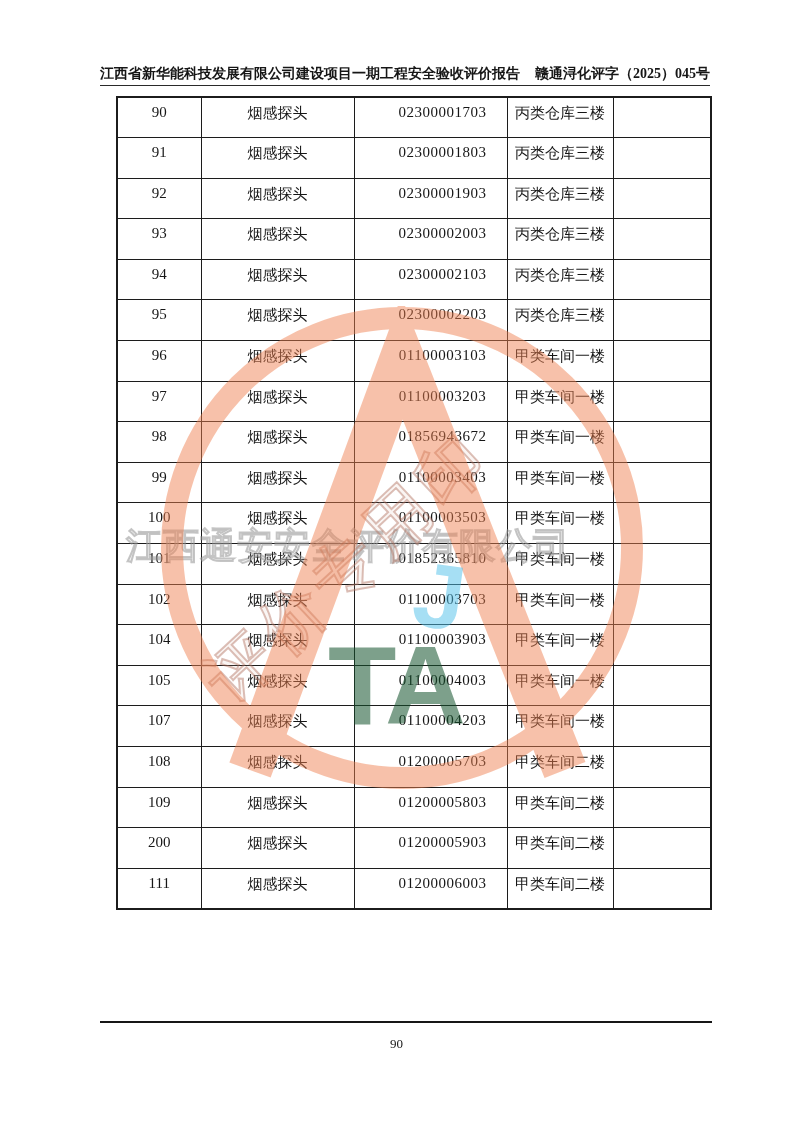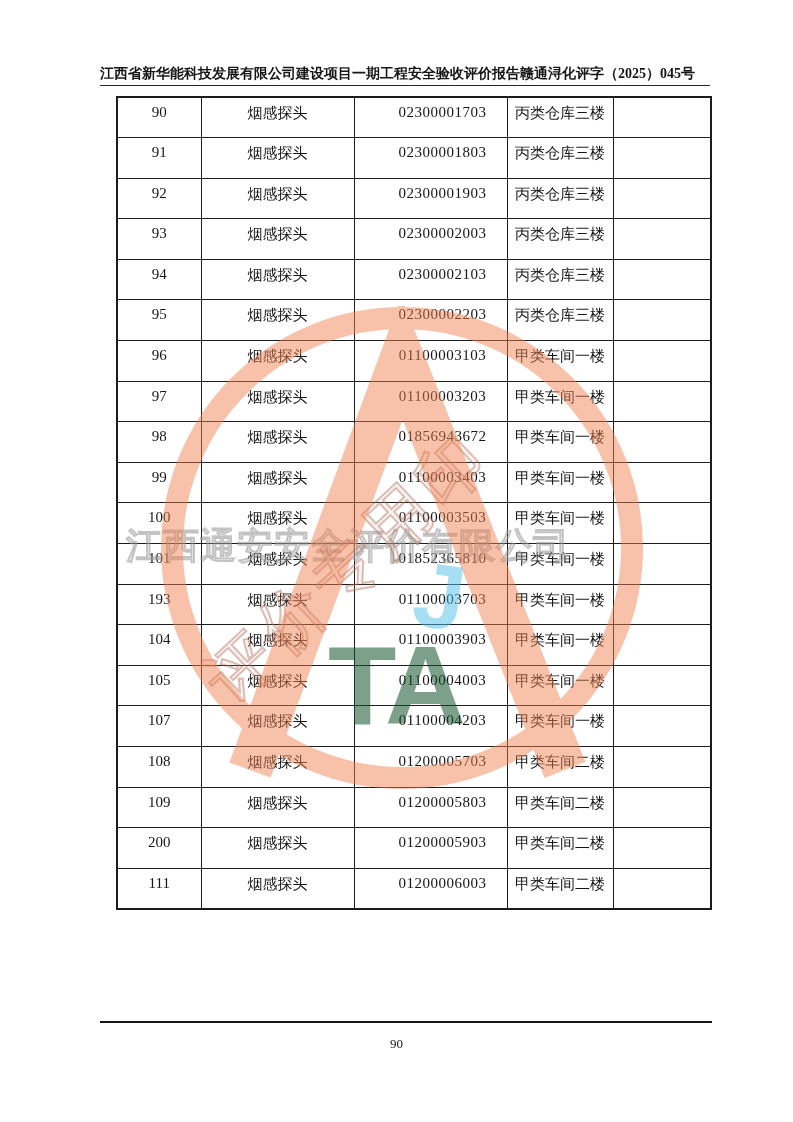--- a/index.html
+++ b/index.html
@@ -5,21 +5,21 @@
   * { margin:0; padding:0; box-sizing:border-box; }
   html,body { background:#9e9e9e; }
   .page {
     position:relative; width:793px; height:1122px; margin:0 auto;
     background:#ffffff; overflow:hidden;
     font-family:"Liberation Serif","DejaVu Serif",serif; color:#161616;
   }
   
   .header {
     position:absolute; left:100px; top:61px; width:610px; height:22px;
-    display:flex; align-items:flex-end;
+    display:flex; justify-content:space-between; align-items:flex-end;
     font-size:14px; font-weight:bold; white-space:nowrap;
   }
   .header-rule { position:absolute; left:100px; top:85px; width:610px; height:1px; background:#2a2a2a; }
   
   table.doc {
     position:absolute; left:116px; top:96px; width:594px;
     border-collapse:collapse; table-layout:fixed;
     border:2px solid #1c1c1c;
   }
   table.doc tr { height:40.6px; }
@@ -157,21 +157,21 @@
           <td class="c4"></td>
         </tr>
         <tr>
           <td class="c0">101</td>
           <td class="c1">烟感探头</td>
           <td class="c2">01852365810</td>
           <td class="c3">甲类车间一楼</td>
           <td class="c4"></td>
         </tr>
         <tr>
-          <td class="c0">193</td>
+          <td class="c0">102</td>
           <td class="c1">烟感探头</td>
           <td class="c2">01100003703</td>
           <td class="c3">甲类车间一楼</td>
           <td class="c4"></td>
         </tr>
         <tr>
           <td class="c0">104</td>
           <td class="c1">烟感探头</td>
           <td class="c2">01100003903</td>
           <td class="c3">甲类车间一楼</td>

